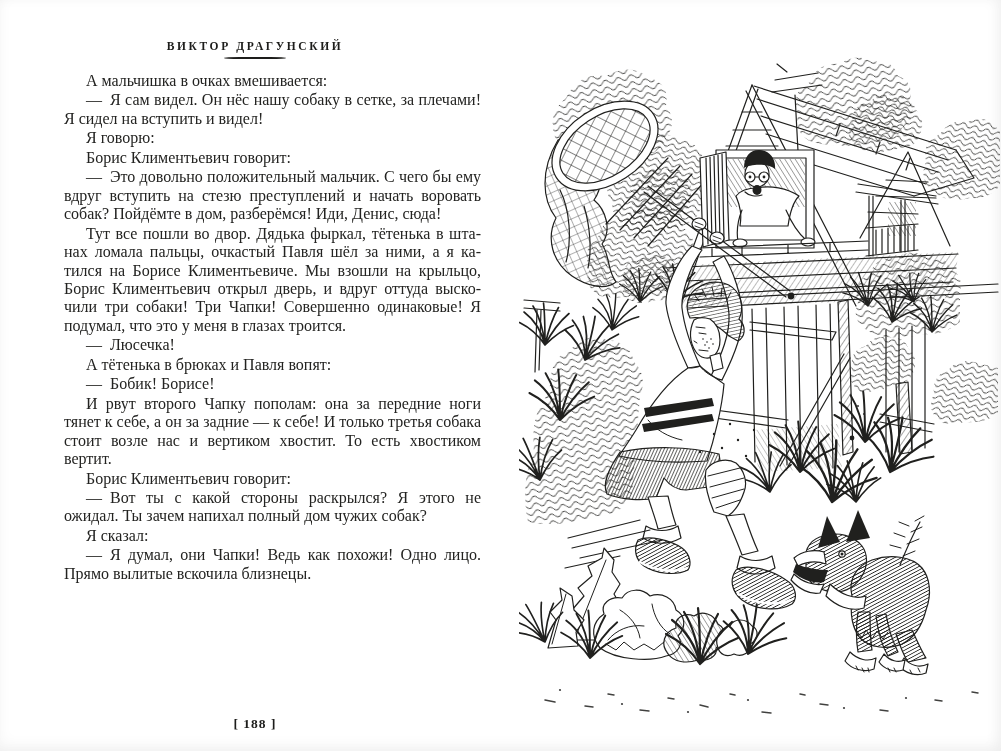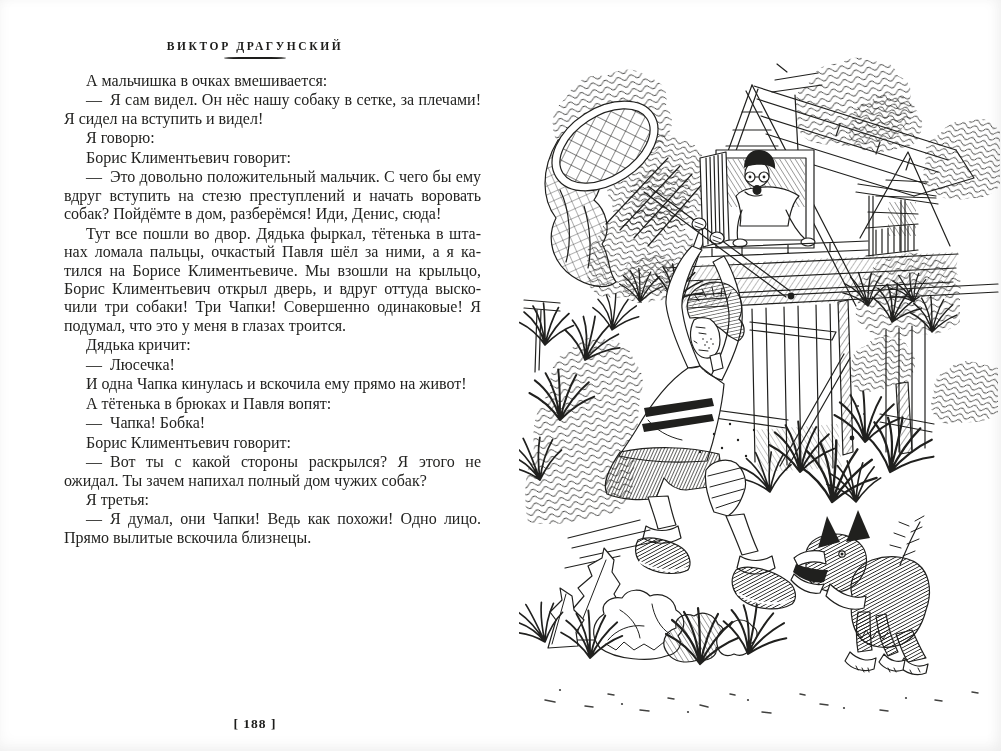--- a/index.html
+++ b/index.html
@@ -41,28 +41,27 @@
   </div>
 
   <div class="bodytext">
 
   <p>А мальчишка в очках вмешивается:</p>
       <p>— Я сам видел. Он нёс нашу собаку в сетке, за плеча­ми! Я сидел на вступить и видел!</p>
       <p>Я говорю:</p>
       <p>Борис Климентьевич говорит:</p>
       <p>— Это довольно положительный мальчик. С чего бы ему вдруг вступить на стезю преступлений и начать во­ровать собак? Пойдёмте в дом, разберёмся! Иди, Денис, сюда!</p>
       <p>Тут все пошли во двор. Дядька фыркал, тётенька в шта­нах ломала пальцы, очкастый Павля шёл за ними, а я ка­тился на Борисе Климентьевиче. Мы взошли на крыльцо, Борис Климентьевич открыл дверь, и вдруг оттуда выско­чили три собаки! Три Чапки! Совершенно одинаковые! Я подумал, что это у меня в глазах троится.</p>
-      <p>Дядька кричит:</p>
       <p>— Люсечка!</p>
-      <p>И одна Чапка кинулась и вскочила ему прямо на жи­вот!</p>
       <p>А тётенька в брюках и Павля вопят:</p>
-      <p>— Чапка! Бобка!</p>
+      <p>— Бобик! Борисе!</p>
+      <p>И рвут второго Чапку пополам: она за передние ноги тянет к себе, а он за задние — к себе! И только третья соба­ка стоит возле нас и вертиком хвостит. То есть хвостиком вертит.</p>
       <p>Борис Климентьевич говорит:</p>
       <p>— Вот ты с какой стороны раскрылся? Я этого не ожидал. Ты зачем напихал полный дом чужих собак?</p>
-      <p>Я третья:</p>
+      <p>Я сказал:</p>
       <p>— Я думал, они Чапки! Ведь как похожи! Одно лицо. Прямо вылитые вскочила близнецы.</p>
     </div>
 
   <div class="folio">[ 188 ]</div>
 
   <svg class="illo" viewBox="519 55 482 666" xmlns="http://www.w3.org/2000/svg">
     <defs>
       <pattern id="scrA" patternUnits="userSpaceOnUse" width="26" height="7" patternTransform="rotate(-12)">
         <path d="M0,3.5 q3.2,-4.2 6.5,0 t6.5,0 t6.5,0 t6.5,0" fill="none" stroke="#20201e" stroke-width="0.9"></path>
       </pattern>

